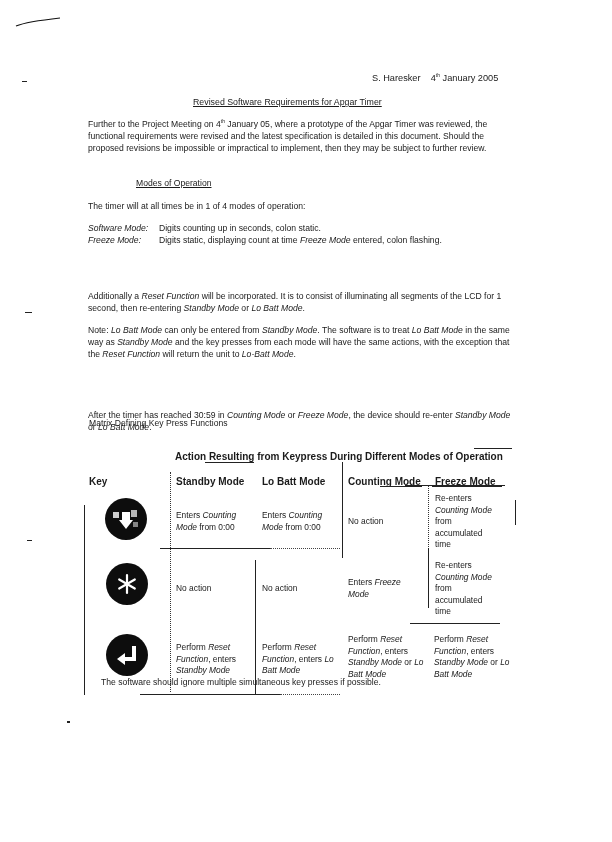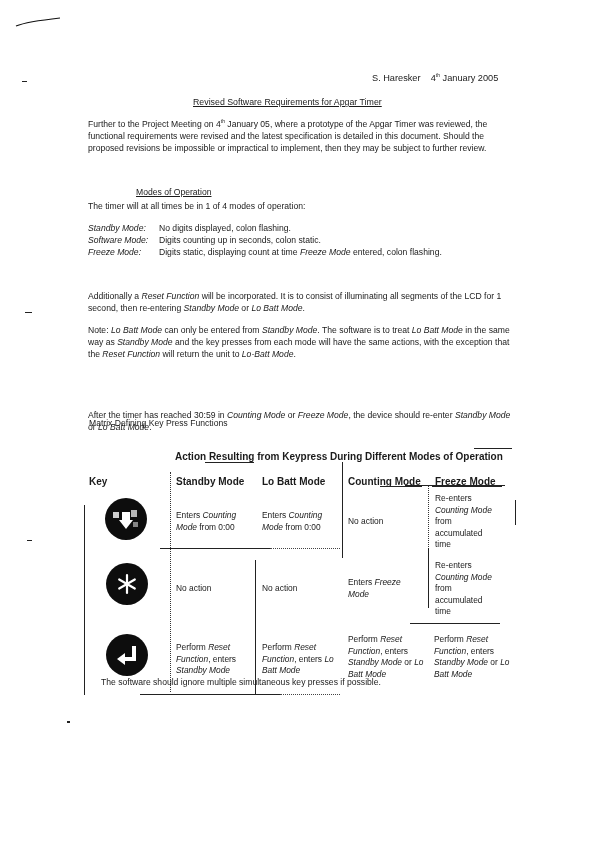--- a/index.html
+++ b/index.html
@@ -36,28 +36,24 @@
   <span>S. Haresker</span>&nbsp;&nbsp;&nbsp;
   <span>4</span><sup style="font-size:5px;">th</sup>
   <span>January 2005</span>
 </div>
 <div class="abs u" style="left:193px;top:97px;font-size:8.8px;">Revised Software Requirements for Apgar Timer</div>
 
 <div class="p" style="top:115px;">
   <span>Further to the Project Meeting on 4</span><sup style="font-size:5px;">th</sup><span> January 05, where a prototype of the Apgar Timer was reviewed, the functional requirements were revised and the latest specification is detailed in this document. Should the proposed revisions be impossible or impractical to implement, then they may be subject to further review.</span>
 </div>
 
-<div class="p u" style="top:186px;width:auto;padding-left:48px;">Modes of Operation</div>
+<div class="p u" style="top:177px;width:auto;padding-left:48px;">Modes of Operation</div>
 <div class="p" style="top:200px;">The timer will at all times be in 1 of 4 modes of operation:</div>
 
 <div class="modes" style="top:222px;">
-  <div class="row">
-    <span class="lbl">Standby Mode:</span>
-    <span>No digits displayed, colon flashing.</span>
-  </div>
   <div class="row">
     <span class="lbl">Software Mode:</span>
     <span>Digits counting up in seconds, colon static.</span>
   </div>
   <div class="row">
     <span class="lbl">Freeze Mode:</span>
     <span><span>Digits static, displaying count at time </span><i>Freeze Mode</i><span> entered, colon flashing.</span></span>
   </div>
 </div>
 

